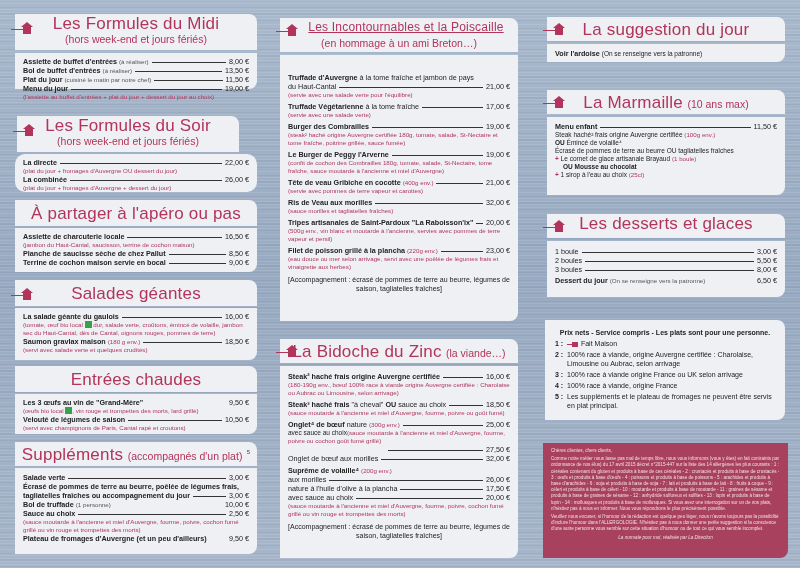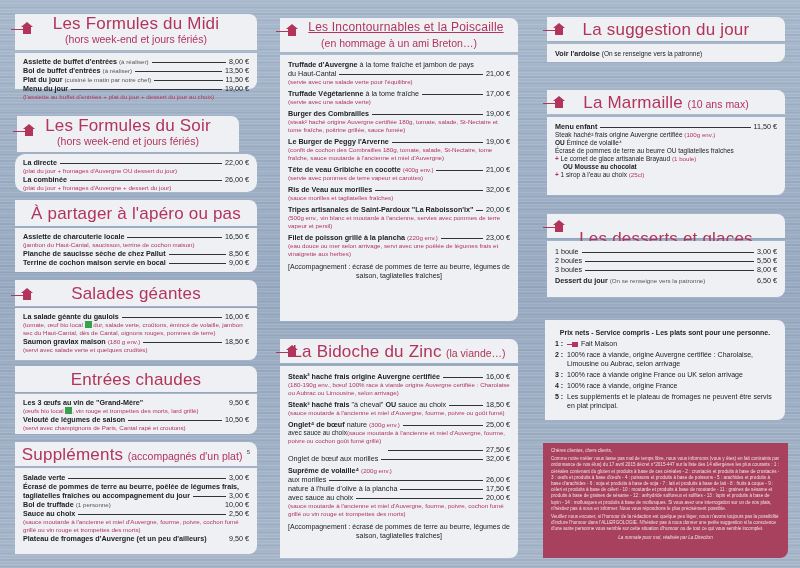--- a/index.html
+++ b/index.html
@@ -220,21 +220,21 @@
 <div class="col col-mid">
   <div class="title-box" style="left:0;top:18px;width:238px;height:34px;">
     <div class="house" style="top:6px;">
         <div class="line"></div>
         <div class="roof"></div>
         <div class="body"></div>
       </div>
     <div class="main" style="font-size:12px;padding-left:14px;text-decoration:underline;">Les Incontournables et la Poiscaille</div>
     <div class="sub">(en hommage à un ami Breton…)</div>
   </div>
-  <div class="content-box" style="left:0;top:55px;width:238px;height:266px;padding-top:5px;">
+  <div class="content-box" style="left:0;top:55px;width:238px;height:266px;padding-top:18px;">
     <div class="row"><span class="name">Truffade d'Auvergne</span>&nbsp;<span class="name light">à la tome fraîche et jambon de pays</span></div>
     <div class="row">
         <span class="name light">du Haut-Cantal</span>
         <span class="dots"></span>
         <span class="price">21,00 €</span>
       </div>
     <div class="desc">(servie avec une salade verte pour l'équilibre)</div>
     <div class="gap"></div>
     <div class="row"><span class="name">Truffade Végétarienne</span>&nbsp;<span class="name light">à la tome fraîche</span><span class="dots"></span><span class="price">17,00 €</span></div>
     <div class="desc">(servie avec une salade verte)</div>
@@ -358,21 +358,21 @@
         <span class="price">11,50 €</span>
       </div>
     <div><span>Steak haché² frais origine Auvergne certifiée</span> <span class="desc">(100g env.)</span></div>
     <div><b>OU</b> <span>Émincé de volaille⁴</span></div>
     <div>Écrasé de pommes de terre au beurre OU tagliatelles fraîches</div>
     <div><span class="plus">+</span> <span>Le cornet de glace artisanale Brayaud</span> <span class="desc">(1 boule)</span></div>
     <div style="padding-left:8px;font-weight:bold;">OU Mousse au chocolat</div>
     <div><span class="plus">+</span> <span>1 sirop à l'eau au choix</span> <span class="desc">(25cl)</span></div>
   </div>
 
-  <div class="title-box" style="left:0;top:214px;width:238px;height:24px;padding-top:15px;">
+  <div class="title-box" style="left:0;top:214px;width:238px;height:24px;padding-top:0;">
     <div class="house" style="top:6px;">
         <div class="line"></div>
         <div class="roof"></div>
         <div class="body"></div>
       </div>
     <div class="main">Les desserts et glaces</div>
   </div>
   <div class="content-box" style="left:0;top:241px;width:238px;height:56px;padding-top:6px;">
     <div class="row">
         <span class="name light">1 boule</span>

